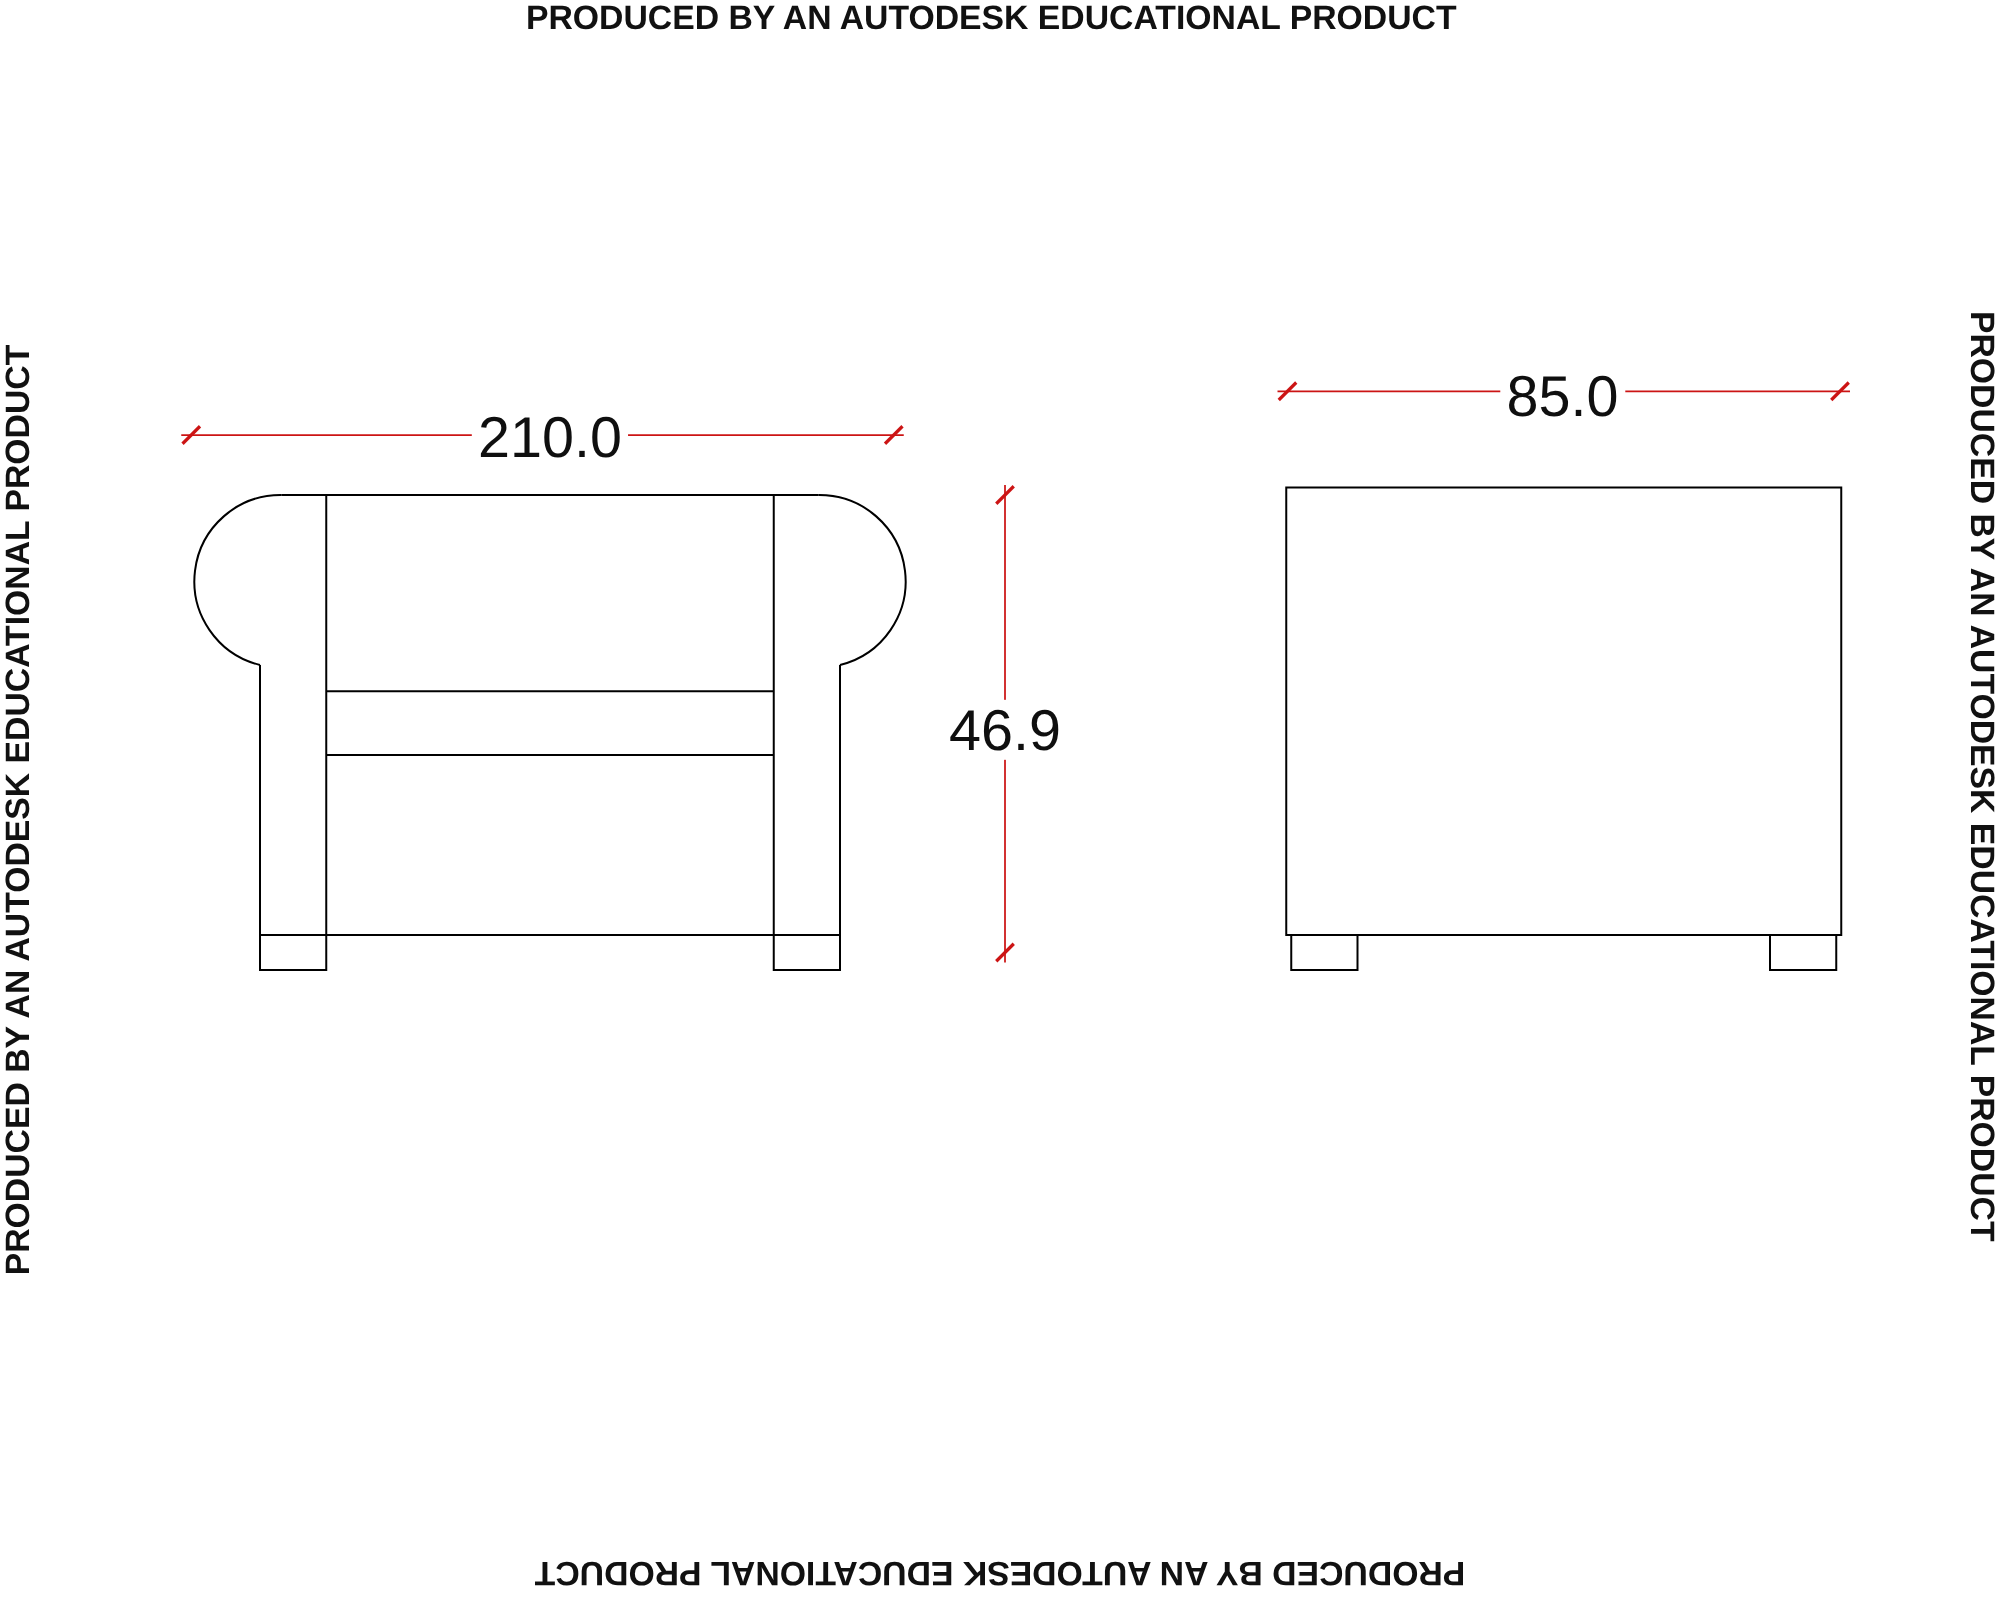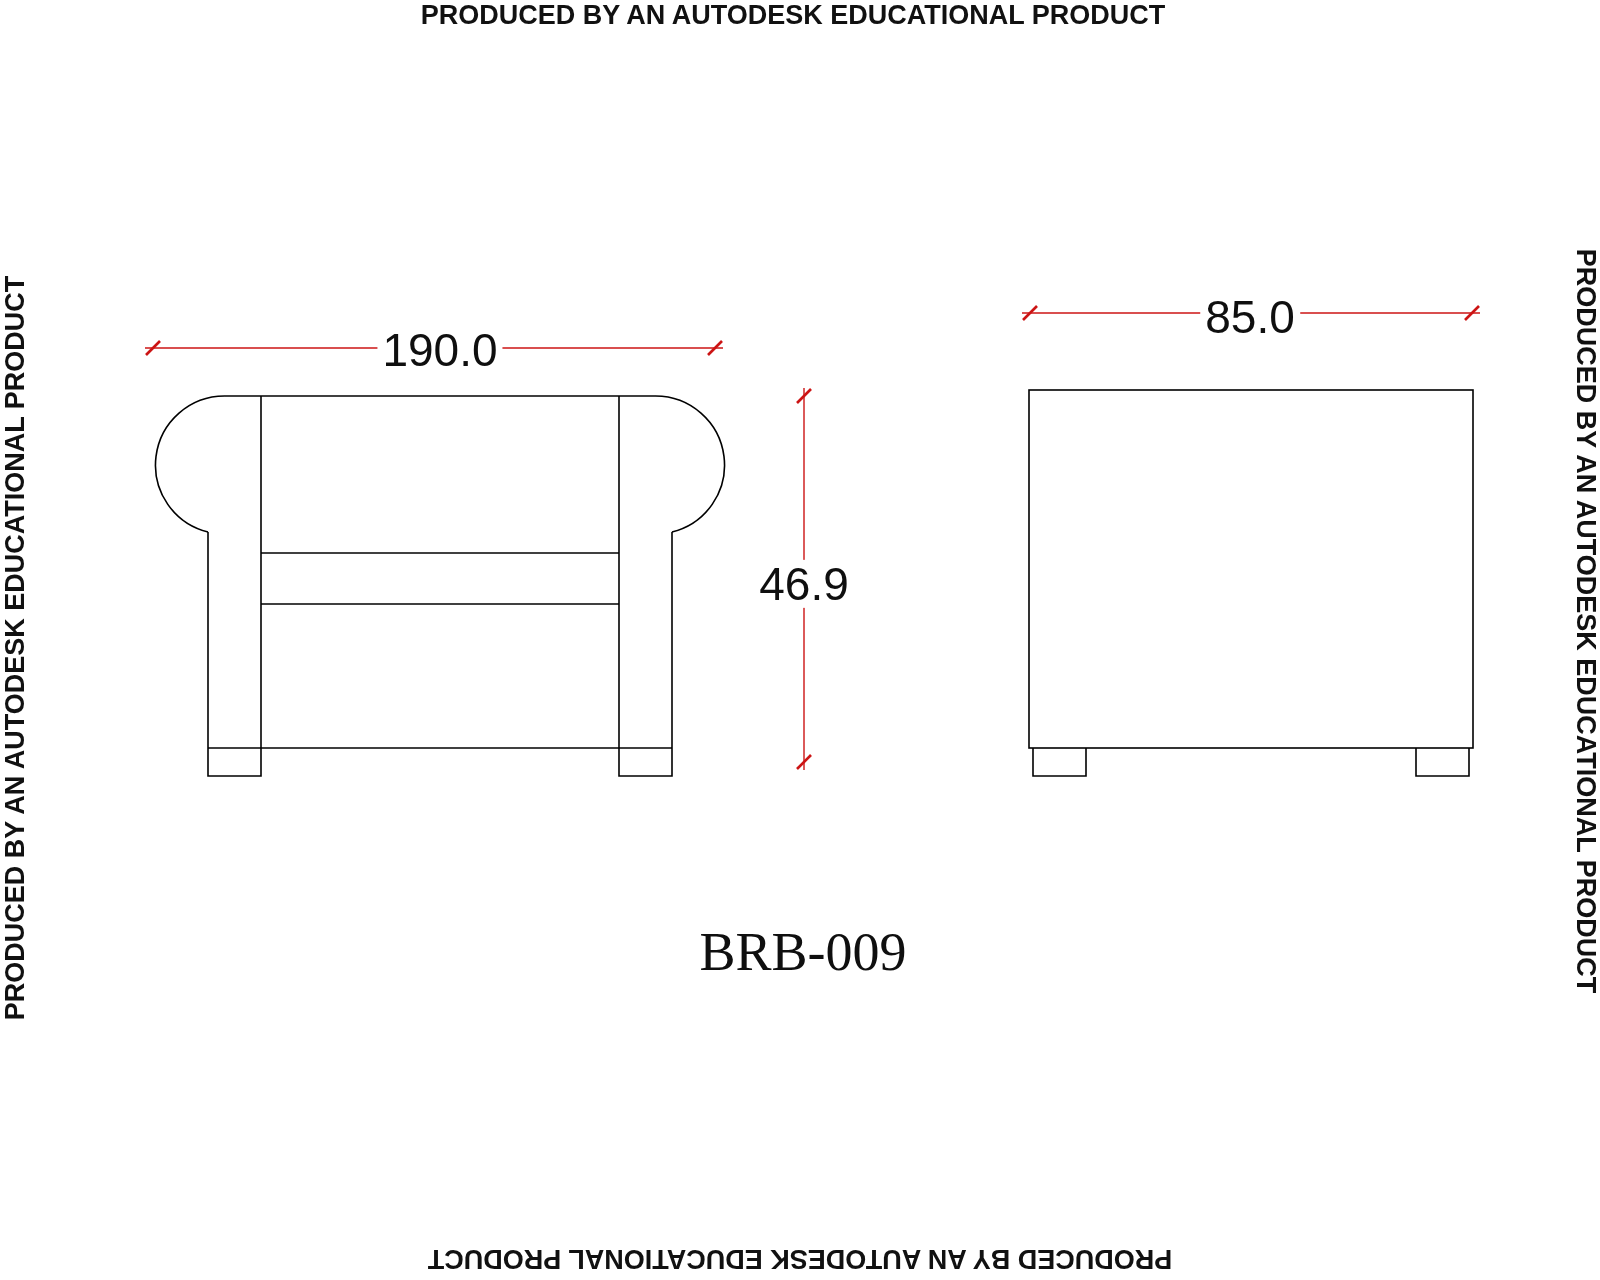--- a/index.html
+++ b/index.html
@@ -105,27 +105,26 @@
       </g>
 
       <g>
         <path d="M1022,313 H1480" stroke-width="1.4"></path>
         <path d="M1023,320 L1037,306" stroke-width="2.6"></path>
         <path d="M1465,320 L1479,306" stroke-width="2.6"></path>
       </g>
     </g>
   </svg>
 
-  <div class="dim-text" style="left:440px; top:350px;">190.0</div>
+  <div class="dim-text" style="left:440px; top:350px;">210.0</div>
 
   <div class="dim-text" style="left:804px; top:584px;">46.9</div>
 
   <div class="dim-text" style="left:1250px; top:317px;">85.0</div>
 
-  <div class="drawing-title" style="left:803px; top:952px;">BRB-009</div>
 
   <div class="watermark" style="left:793px; top:15px;">PRODUCED BY AN AUTODESK EDUCATIONAL PRODUCT</div>
 
   <div class="watermark rot-180" style="left:800px; top:1258px;">PRODUCED BY AN AUTODESK EDUCATIONAL PRODUCT</div>
 
   <div class="watermark rot-left" style="left:15px; top:648px;">PRODUCED BY AN AUTODESK EDUCATIONAL PRODUCT</div>
 
   <div class="watermark rot-right" style="left:1585px; top:621px;">PRODUCED BY AN AUTODESK EDUCATIONAL PRODUCT</div>
 
 </div>

